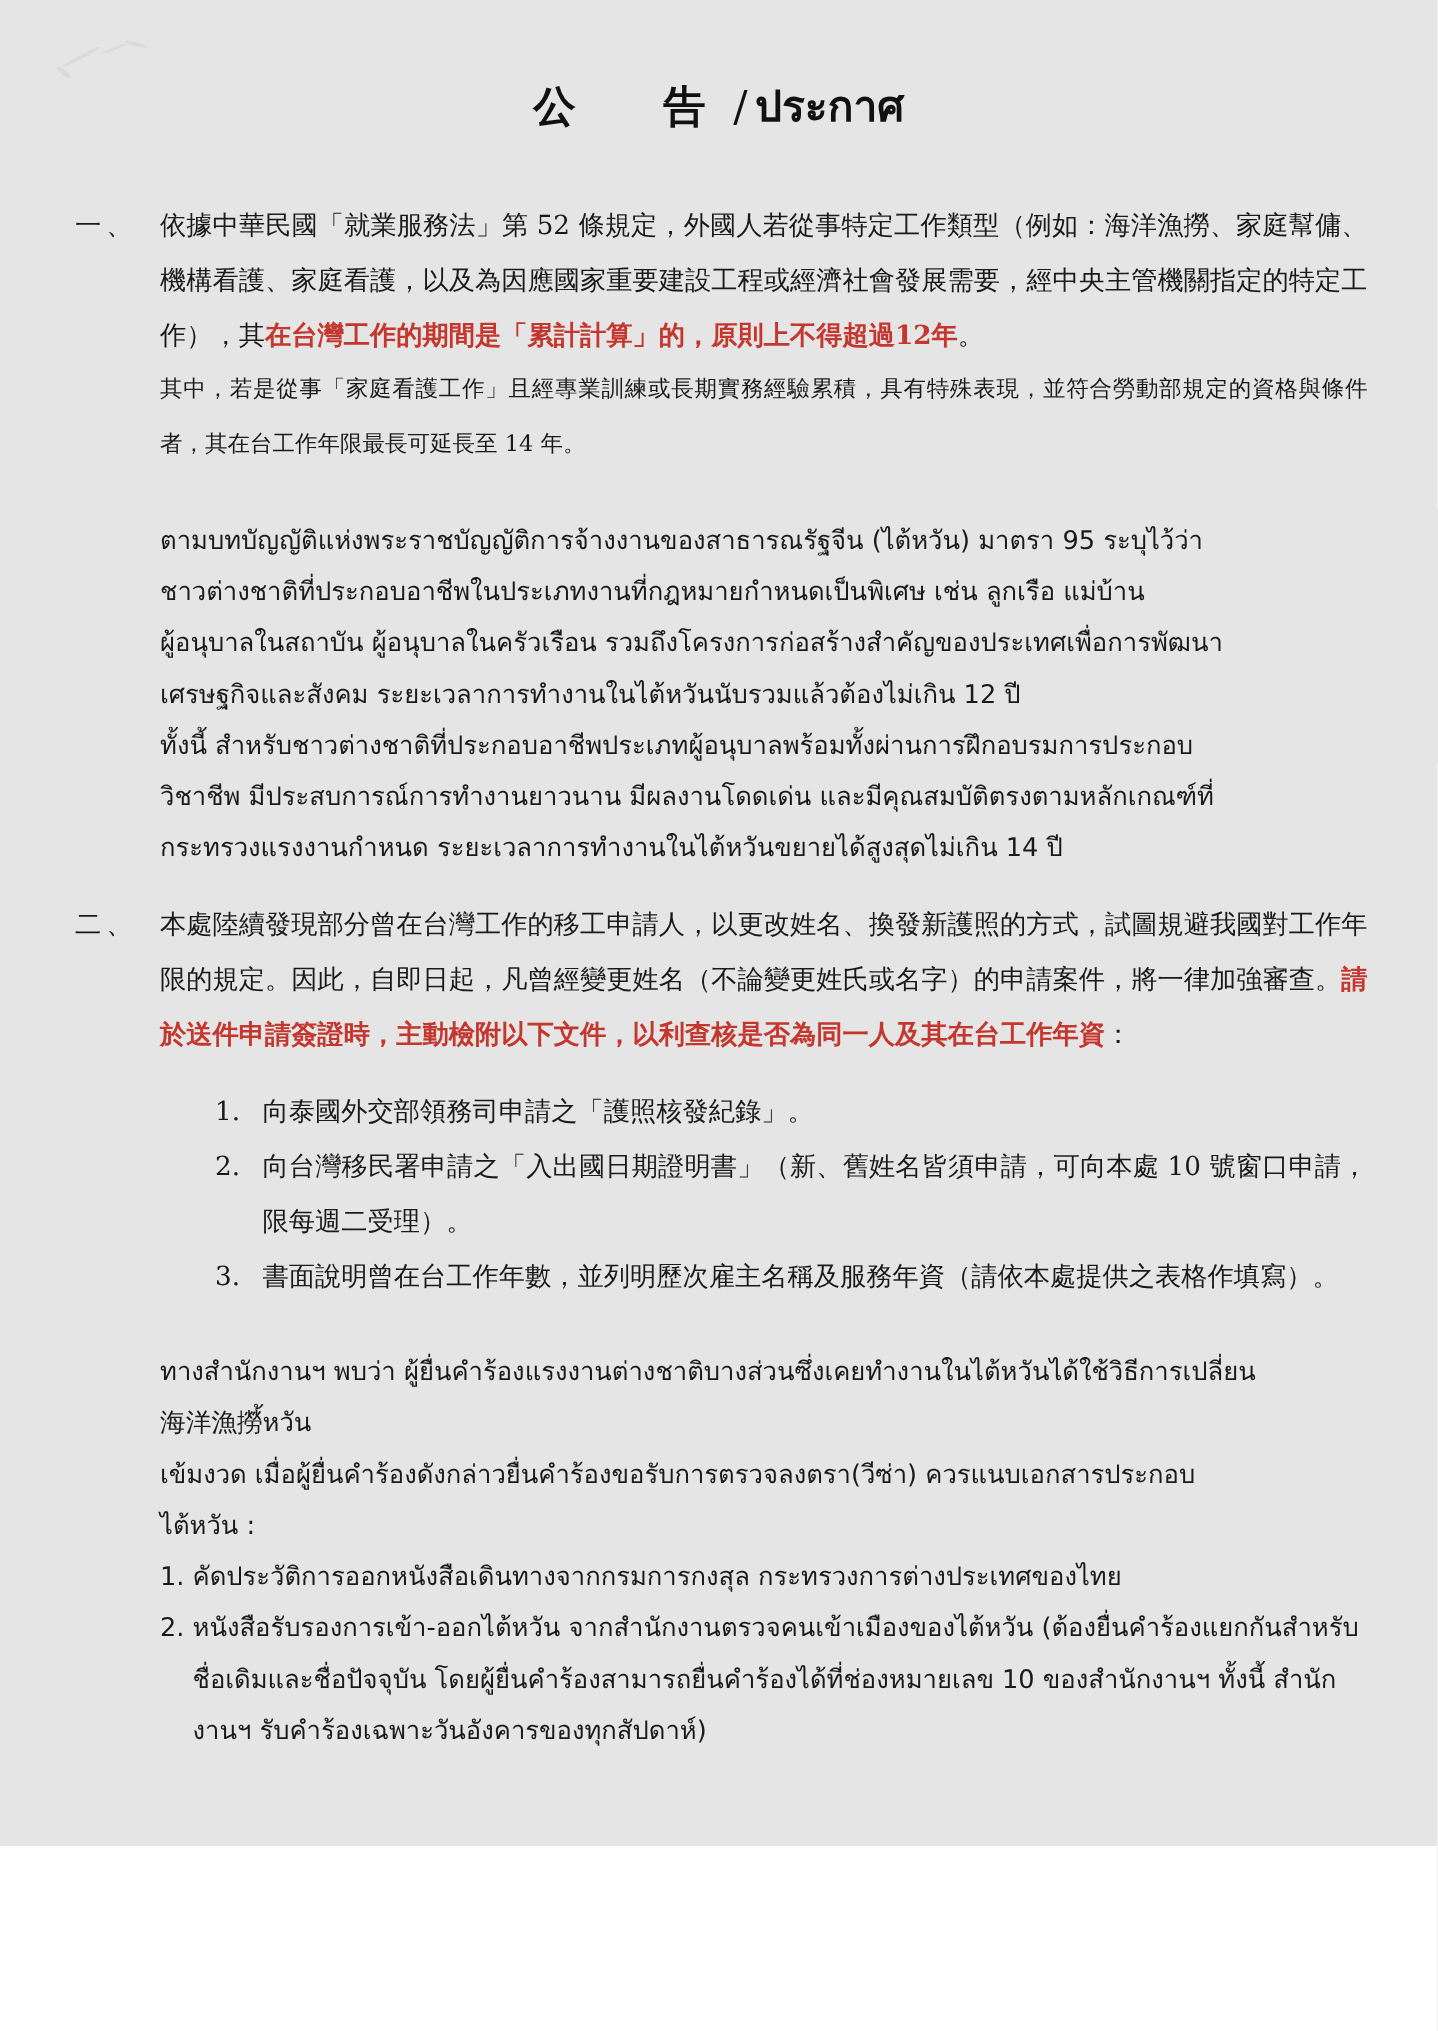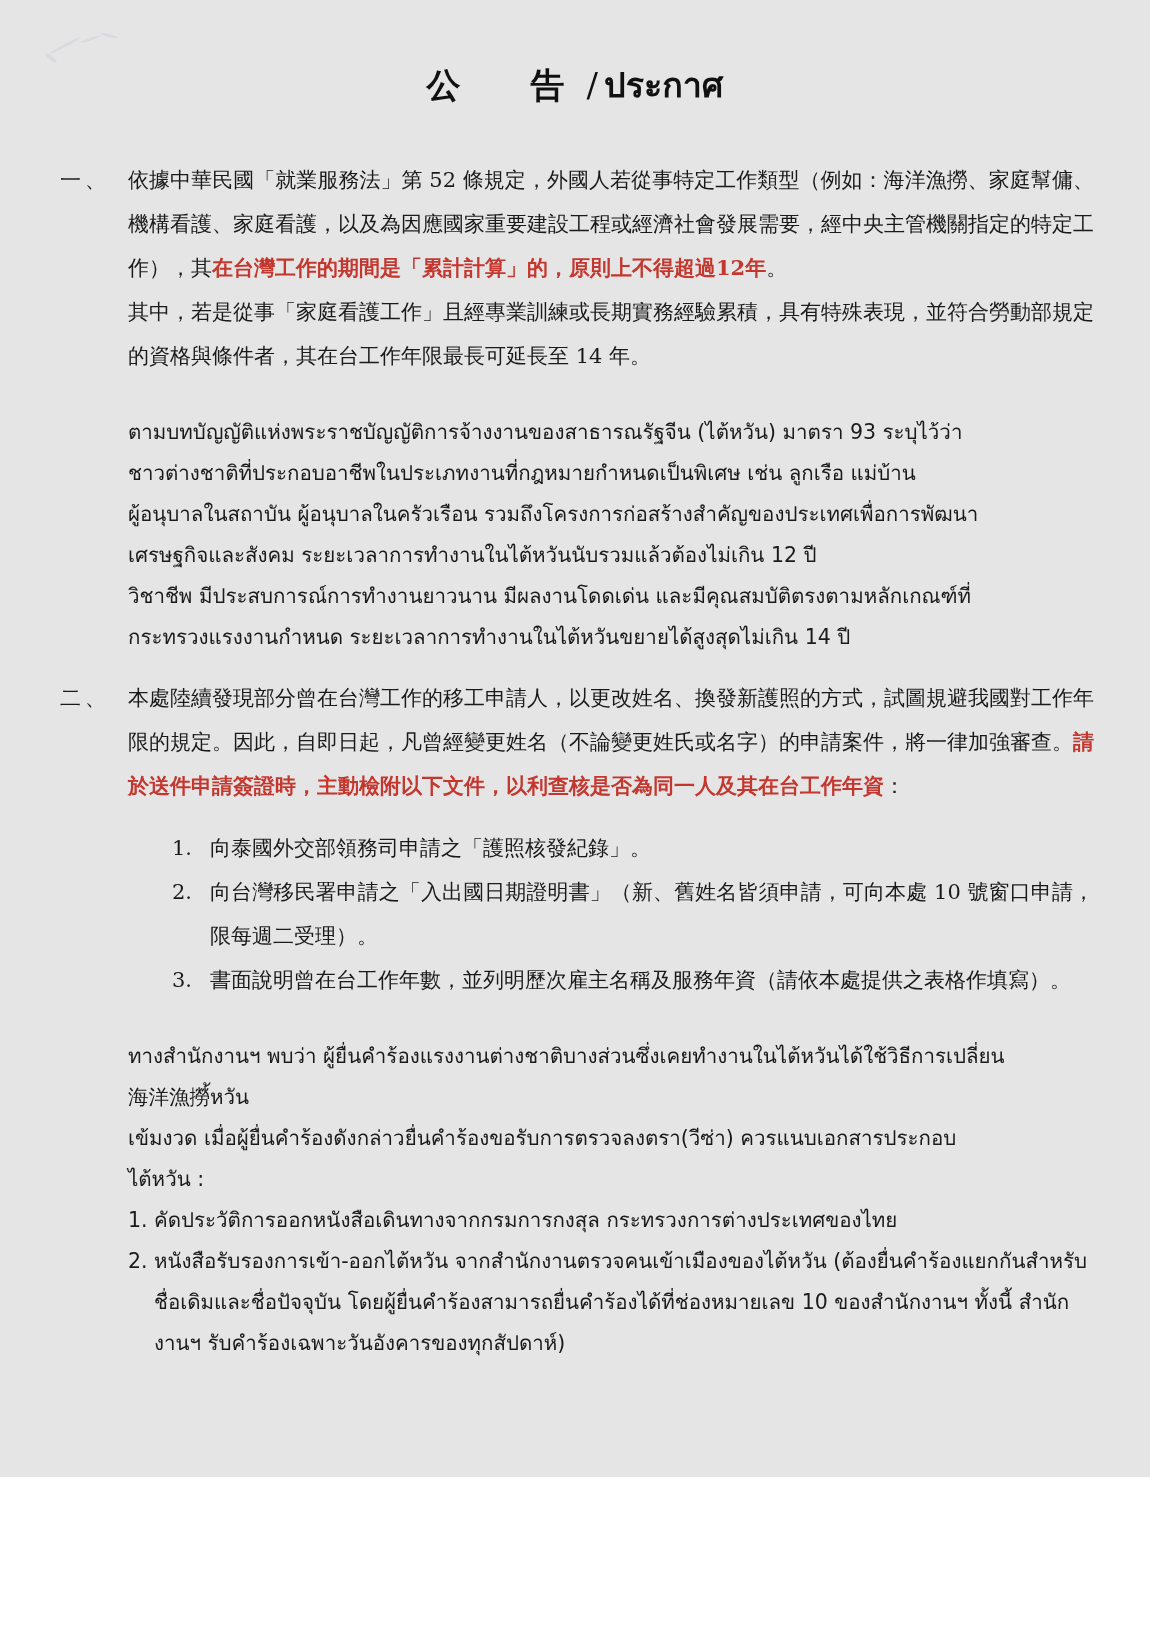--- a/index.html
+++ b/index.html
@@ -60,21 +60,21 @@
     letter-spacing: 4px;
     font-size: 21px;
   }
   .cn-text {
     flex: 1 1 auto;
     text-align: justify;
     text-justify: inter-character;
   }
   .cn-sub {
     font-family: "DejaVu Serif", serif;
-    font-size: 21px;
+    font-size: 18px;
     line-height: 44px;
     margin-left: 68px;
     text-align: justify;
     text-justify: inter-character;
   }
   .red {
     color: #c4372e;
     font-weight: 700;
     text-decoration-color: #c4372e;
     text-underline-offset: 5px;
@@ -150,24 +150,25 @@
     <div class="cn-item">
       <div class="cn-marker">一、</div>
       <div class="cn-text"><span>依據中華民國「就業服務法」第 52 條規定，外國人若從事特定工作類型（例如：海洋漁撈、家庭幫傭、機構看護、家庭看護，以及為因應國家重要建設工程或經濟社會發展需要，經中央主管機關指定的特定工作），其</span><span class="red">在台灣工作的期間是「累計計算」的，原則上不得超過12年</span><span>。</span></div>
     </div>
 
     <div class="cn-sub">其中，若是從事「家庭看護工作」且經專業訓練或長期實務經驗累積，具有特殊表現，並符合勞動部規定的資格與條件者，其在台工作年限最長可延長至 14 年。</div>
 
     <div class="gap-md"></div>
 
     <div class="th-block">
-      <div class="th-line">ตามบทบัญญัติแห่งพระราชบัญญัติการจ้างงานของสาธารณรัฐจีน (ไต้หวัน) มาตรา 93 ระบุไว้ว่า</div>
+      <div class="th-line">ตามบทบัญญัติแห่งพระราชบัญญัติการจ้างงานของสาธารณรัฐจีน (ไต้หวัน) มาตรา 95 ระบุไว้ว่า</div>
       <div class="th-line">ชาวต่างชาติที่ประกอบอาชีพในประเภทงานที่กฎหมายกำหนดเป็นพิเศษ เช่น ลูกเรือ แม่บ้าน</div>
       <div class="th-line">ผู้อนุบาลในสถาบัน ผู้อนุบาลในครัวเรือน รวมถึงโครงการก่อสร้างสำคัญของประเทศเพื่อการพัฒนา</div>
       <div class="th-line">เศรษฐกิจและสังคม ระยะเวลาการทำงานในไต้หวันนับรวมแล้วต้องไม่เกิน 12 ปี</div>
+      <div class="th-line">ทั้งนี้ สำหรับชาวต่างชาติที่ประกอบอาชีพประเภทผู้อนุบาลพร้อมทั้งผ่านการฝึกอบรมการประกอบ</div>
       <div class="th-line">วิชาชีพ มีประสบการณ์การทำงานยาวนาน มีผลงานโดดเด่น และมีคุณสมบัติตรงตามหลักเกณฑ์ที่</div>
       <div class="th-line">กระทรวงแรงงานกำหนด ระยะเวลาการทำงานในไต้หวันขยายได้สูงสุดไม่เกิน 14 ปี</div>
     </div>
 
     <div class="gap-sm"></div>
 
     <div class="cn-item">
       <div class="cn-marker">二、</div>
       <div class="cn-text"><span>本處陸續發現部分曾在台灣工作的移工申請人，以更改姓名、換發新護照的方式，試圖規避我國對工作年限的規定。因此，自即日起，凡曾經變更姓名（不論變更姓氏或名字）的申請案件，將一律加強審查。</span><span class="red">請於送件申請簽證時，主動檢附以下文件，以利查核是否為同一人及其在台工作年資</span><span>：</span></div>
     </div>

